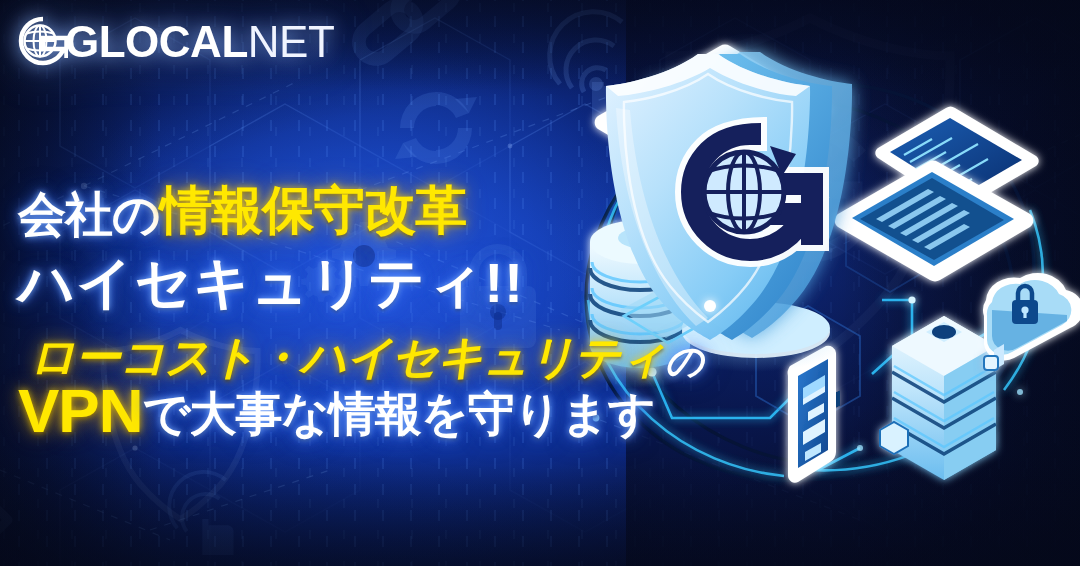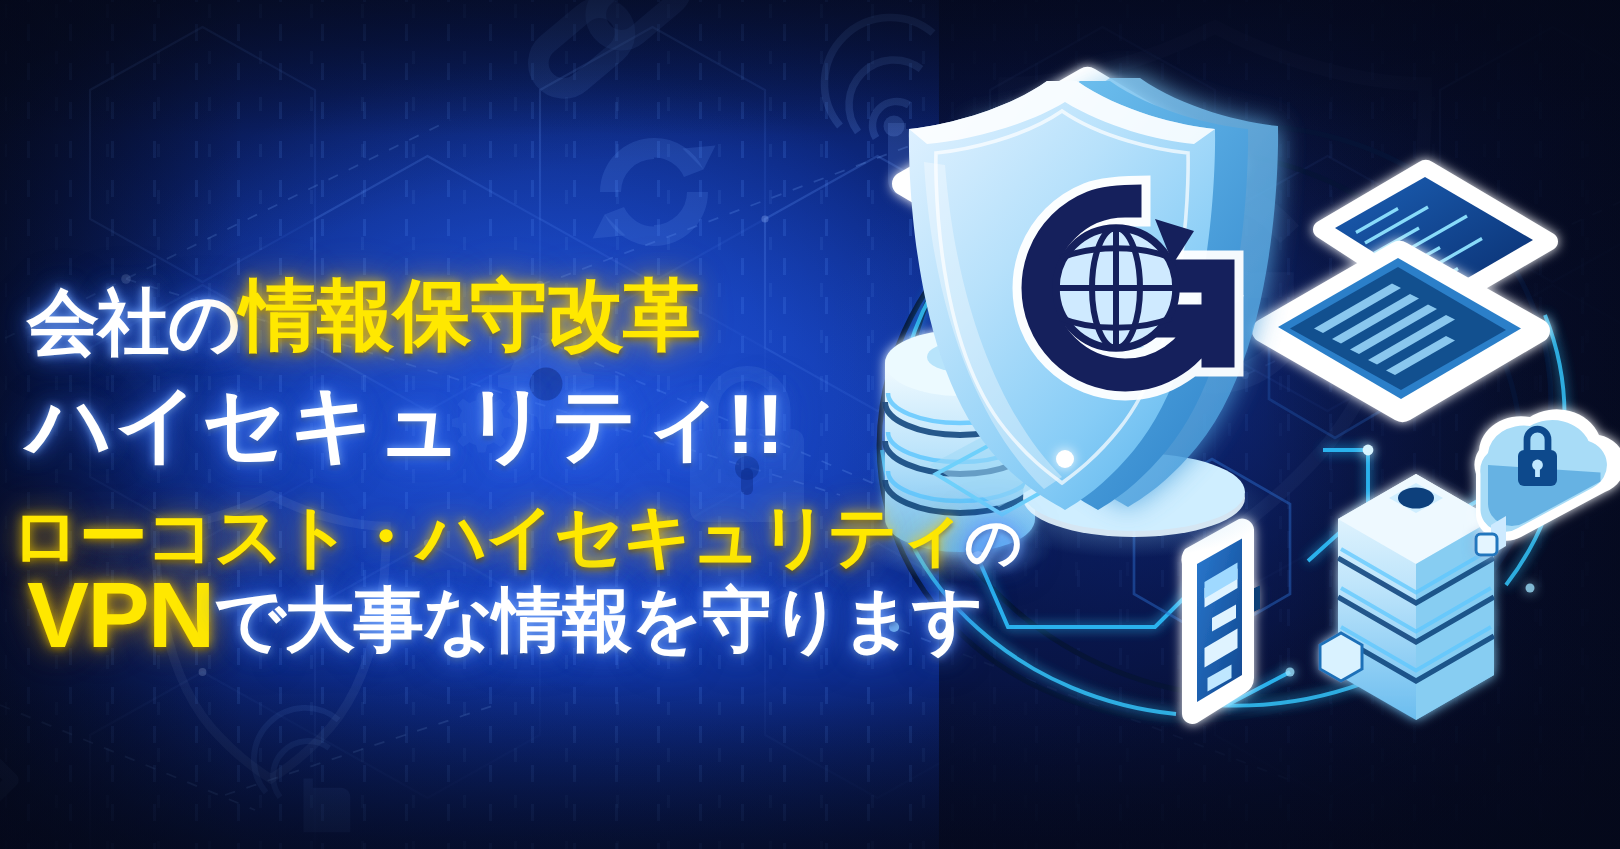--- a/index.html
+++ b/index.html
@@ -97,21 +97,21 @@
       0 0 30px rgba(255,170,0,.3),
       0 2px 3px rgba(20,10,0,.5);
   }
 
   .l1{ left:18px; top:176px; font-size:0; }
   .l1 .s-small{ font-size:48px; letter-spacing:-1px; vertical-align:-3px;font-family:Liberation Mono, monospace; }
   .l1 .s-big{ font-size:52px; letter-spacing:-1px; }
 
   .l2{ left:18px; top:246px; font-size:56px; letter-spacing:1px; }
 
-  .l3{ left:7px; top:327px; font-size:0; }
+  .l3{ left:29px; top:327px; font-size:0;font-style:italic; }
   .l3 .s{ font-size:46px; letter-spacing:-1.5px; }
   .l3 .s-no{ font-size:38px; letter-spacing:0; vertical-align:-1px; }
 
   .l4{ left:18px; top:375px; font-size:0; }
   .l4 .vpn{ font-size:62px; letter-spacing:-1px; }
   .l4 .rest{ font-size:47px; letter-spacing:-1px; vertical-align:2px; }
 
   
   .art{ position:absolute; right:0; top:0; width:520px; height:566px; z-index:30; }
   .art svg{ display:block; width:100%; height:100%; overflow:visible; }
@@ -531,20 +531,36 @@
       </g>
 
       <g fill="#9fe4ff" opacity=".8" filter="url(#cyanGlow)">
         <circle cx="36" cy="418" r="3.4"></circle>
         <circle cx="300" cy="448" r="3"></circle>
         <circle cx="460" cy="392" r="3"></circle>
       </g>
     </svg>
   </div>
 
+  <div class="logo">
+    <svg class="logo-mark" viewBox="0 0 100 100">
+      <path d="M50,6 a44,44 0 1 0 0,88 a44,44 0 0 0 41,-28 l-41,0 l0,-22 l47,0 l0,40" fill="none" stroke="#ffffff" stroke-width="9" stroke-linejoin="miter"></path>
+      <circle cx="44" cy="50" r="31" fill="none" stroke="#ffffff" stroke-width="5"></circle>
+      <g fill="none" stroke="#ffffff" stroke-width="4">
+        <ellipse cx="44" cy="50" rx="13" ry="31"></ellipse>
+        <line x1="13" y1="50" x2="75" y2="50"></line>
+        <line x1="44" y1="19" x2="44" y2="81"></line>
+        <path d="M17,35 a44,20 0 0 1 54,0"></path>
+        <path d="M17,65 a44,20 0 0 0 54,0"></path>
+      </g>
+    </svg>
+    <div class="logo-word">
+      <span class="bold">GLOCAL</span><span class="thin">NET</span>
+    </div>
+  </div>
 
   <div class="copy">
 
     <div class="line l1">
       <span class="wht s-small">会社の</span><span class="yel s-big">情報保守改革</span>
     </div>
 
     <div class="line l2 wht">ハイセキュリティ!!</div>
 
     <div class="line l3">

